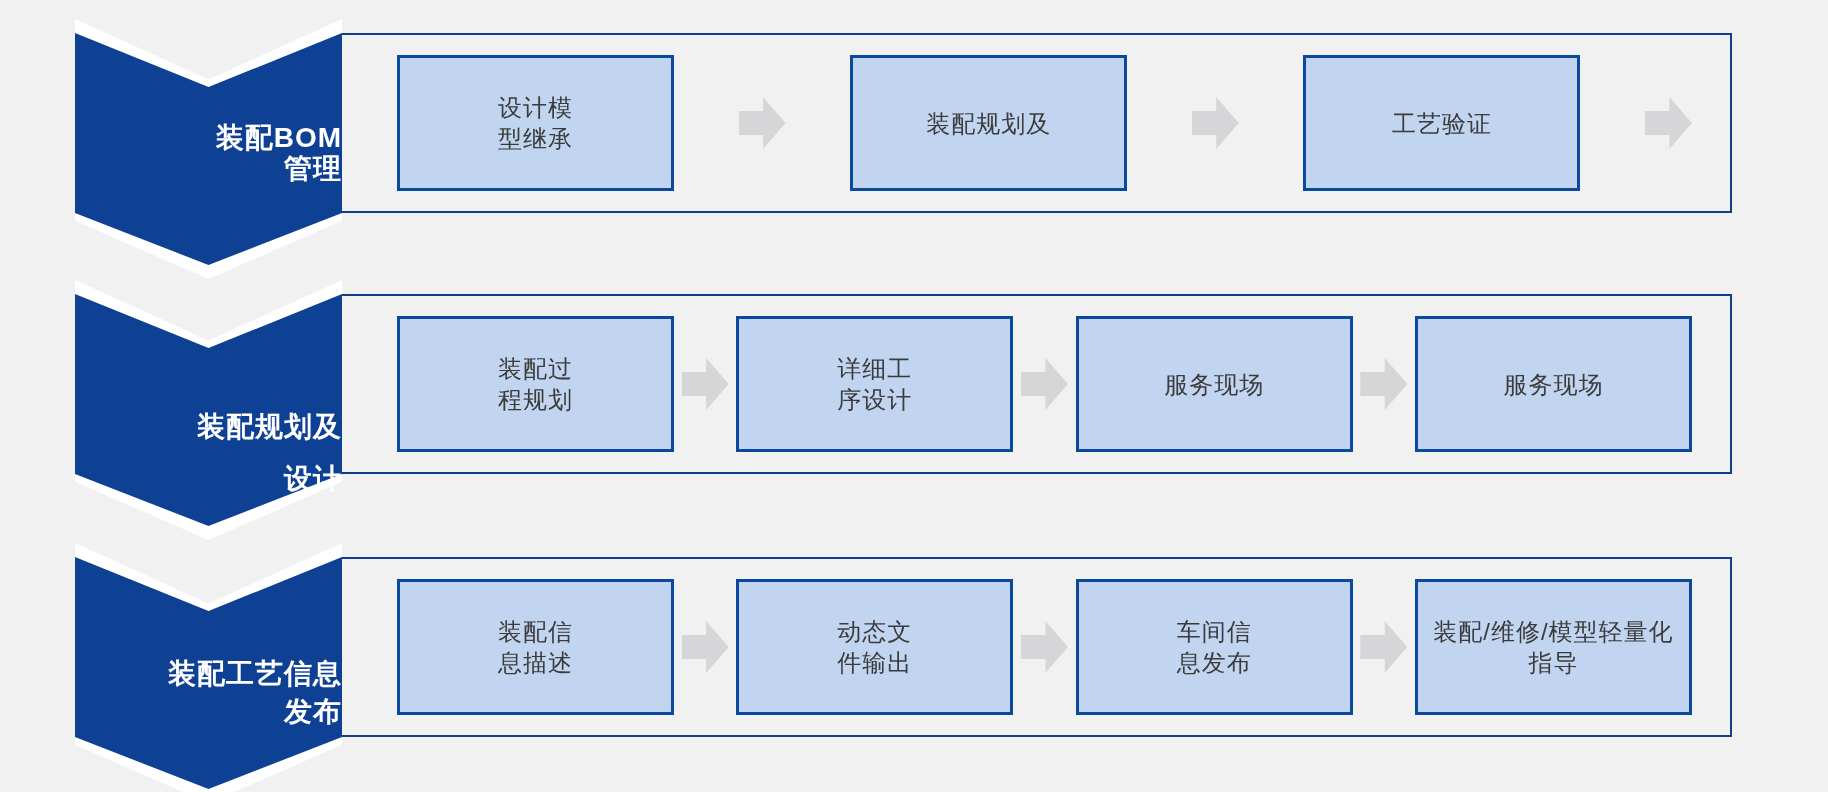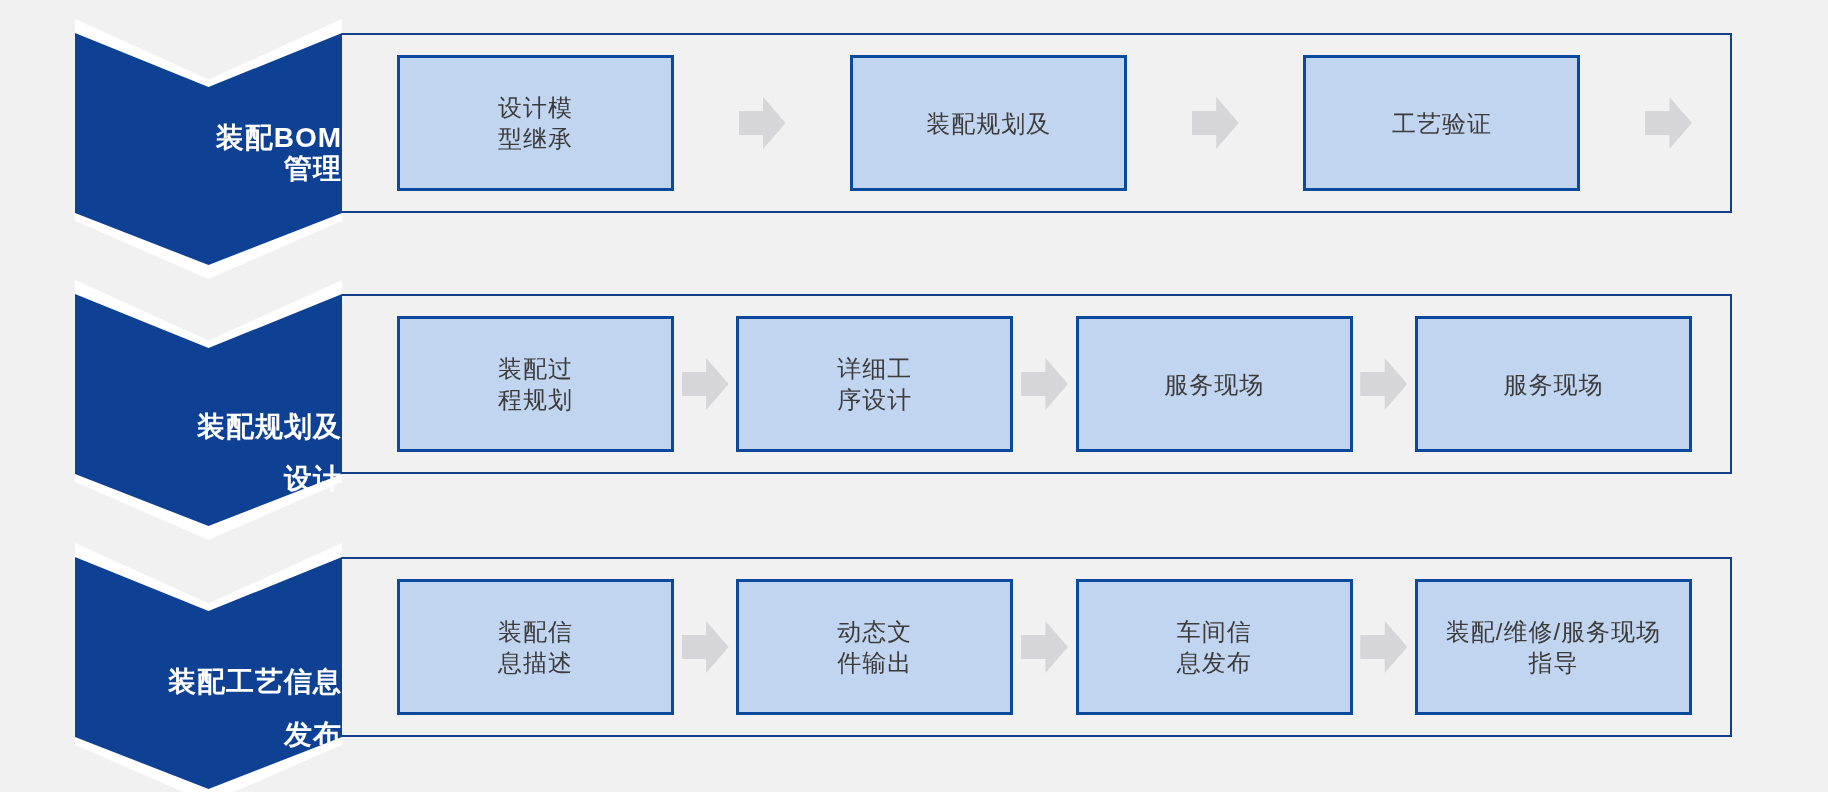--- a/index.html
+++ b/index.html
@@ -69,21 +69,21 @@
     position: absolute; left: 0; right: 0; z-index: 2;
     text-align: right;
     color: var(--chevron-text, #ffffff);
     font-weight: bold;
     font-size: 28px;
     letter-spacing: 1px;
     white-space: pre-line;
   }
   .r1 .chevron-label { top: 89px;  line-height: 31px; }
   .r2 .chevron-label { top: 107px; line-height: 52px; }
-  .r3 .chevron-label { top: 98px;  line-height: 53px; }
+  .r3 .chevron-label { top: 98px;  line-height: 38px; }
 </style>
 </head>
 <body>
 
 <div class="stage">
 
   <div class="row r1">
     <div class="panel">
       <div class="box">
         <span class="box-text">设计模
@@ -146,21 +146,21 @@
         <span class="box-text">动态文
 件输出</span>
       </div>
       <div class="arrow"></div>
       <div class="box">
         <span class="box-text">车间信
 息发布</span>
       </div>
       <div class="arrow"></div>
       <div class="box">
-        <span class="box-text">装配/维修/服务现场
+        <span class="box-text">装配/维修/模型轻量化
 指导</span>
       </div>
     </div>
     <div class="chevron">
       <div class="chevron-back"></div>
       <div class="chevron-front"></div>
       <span class="chevron-label">装配工艺信息
 发布</span>
     </div>
   </div>

